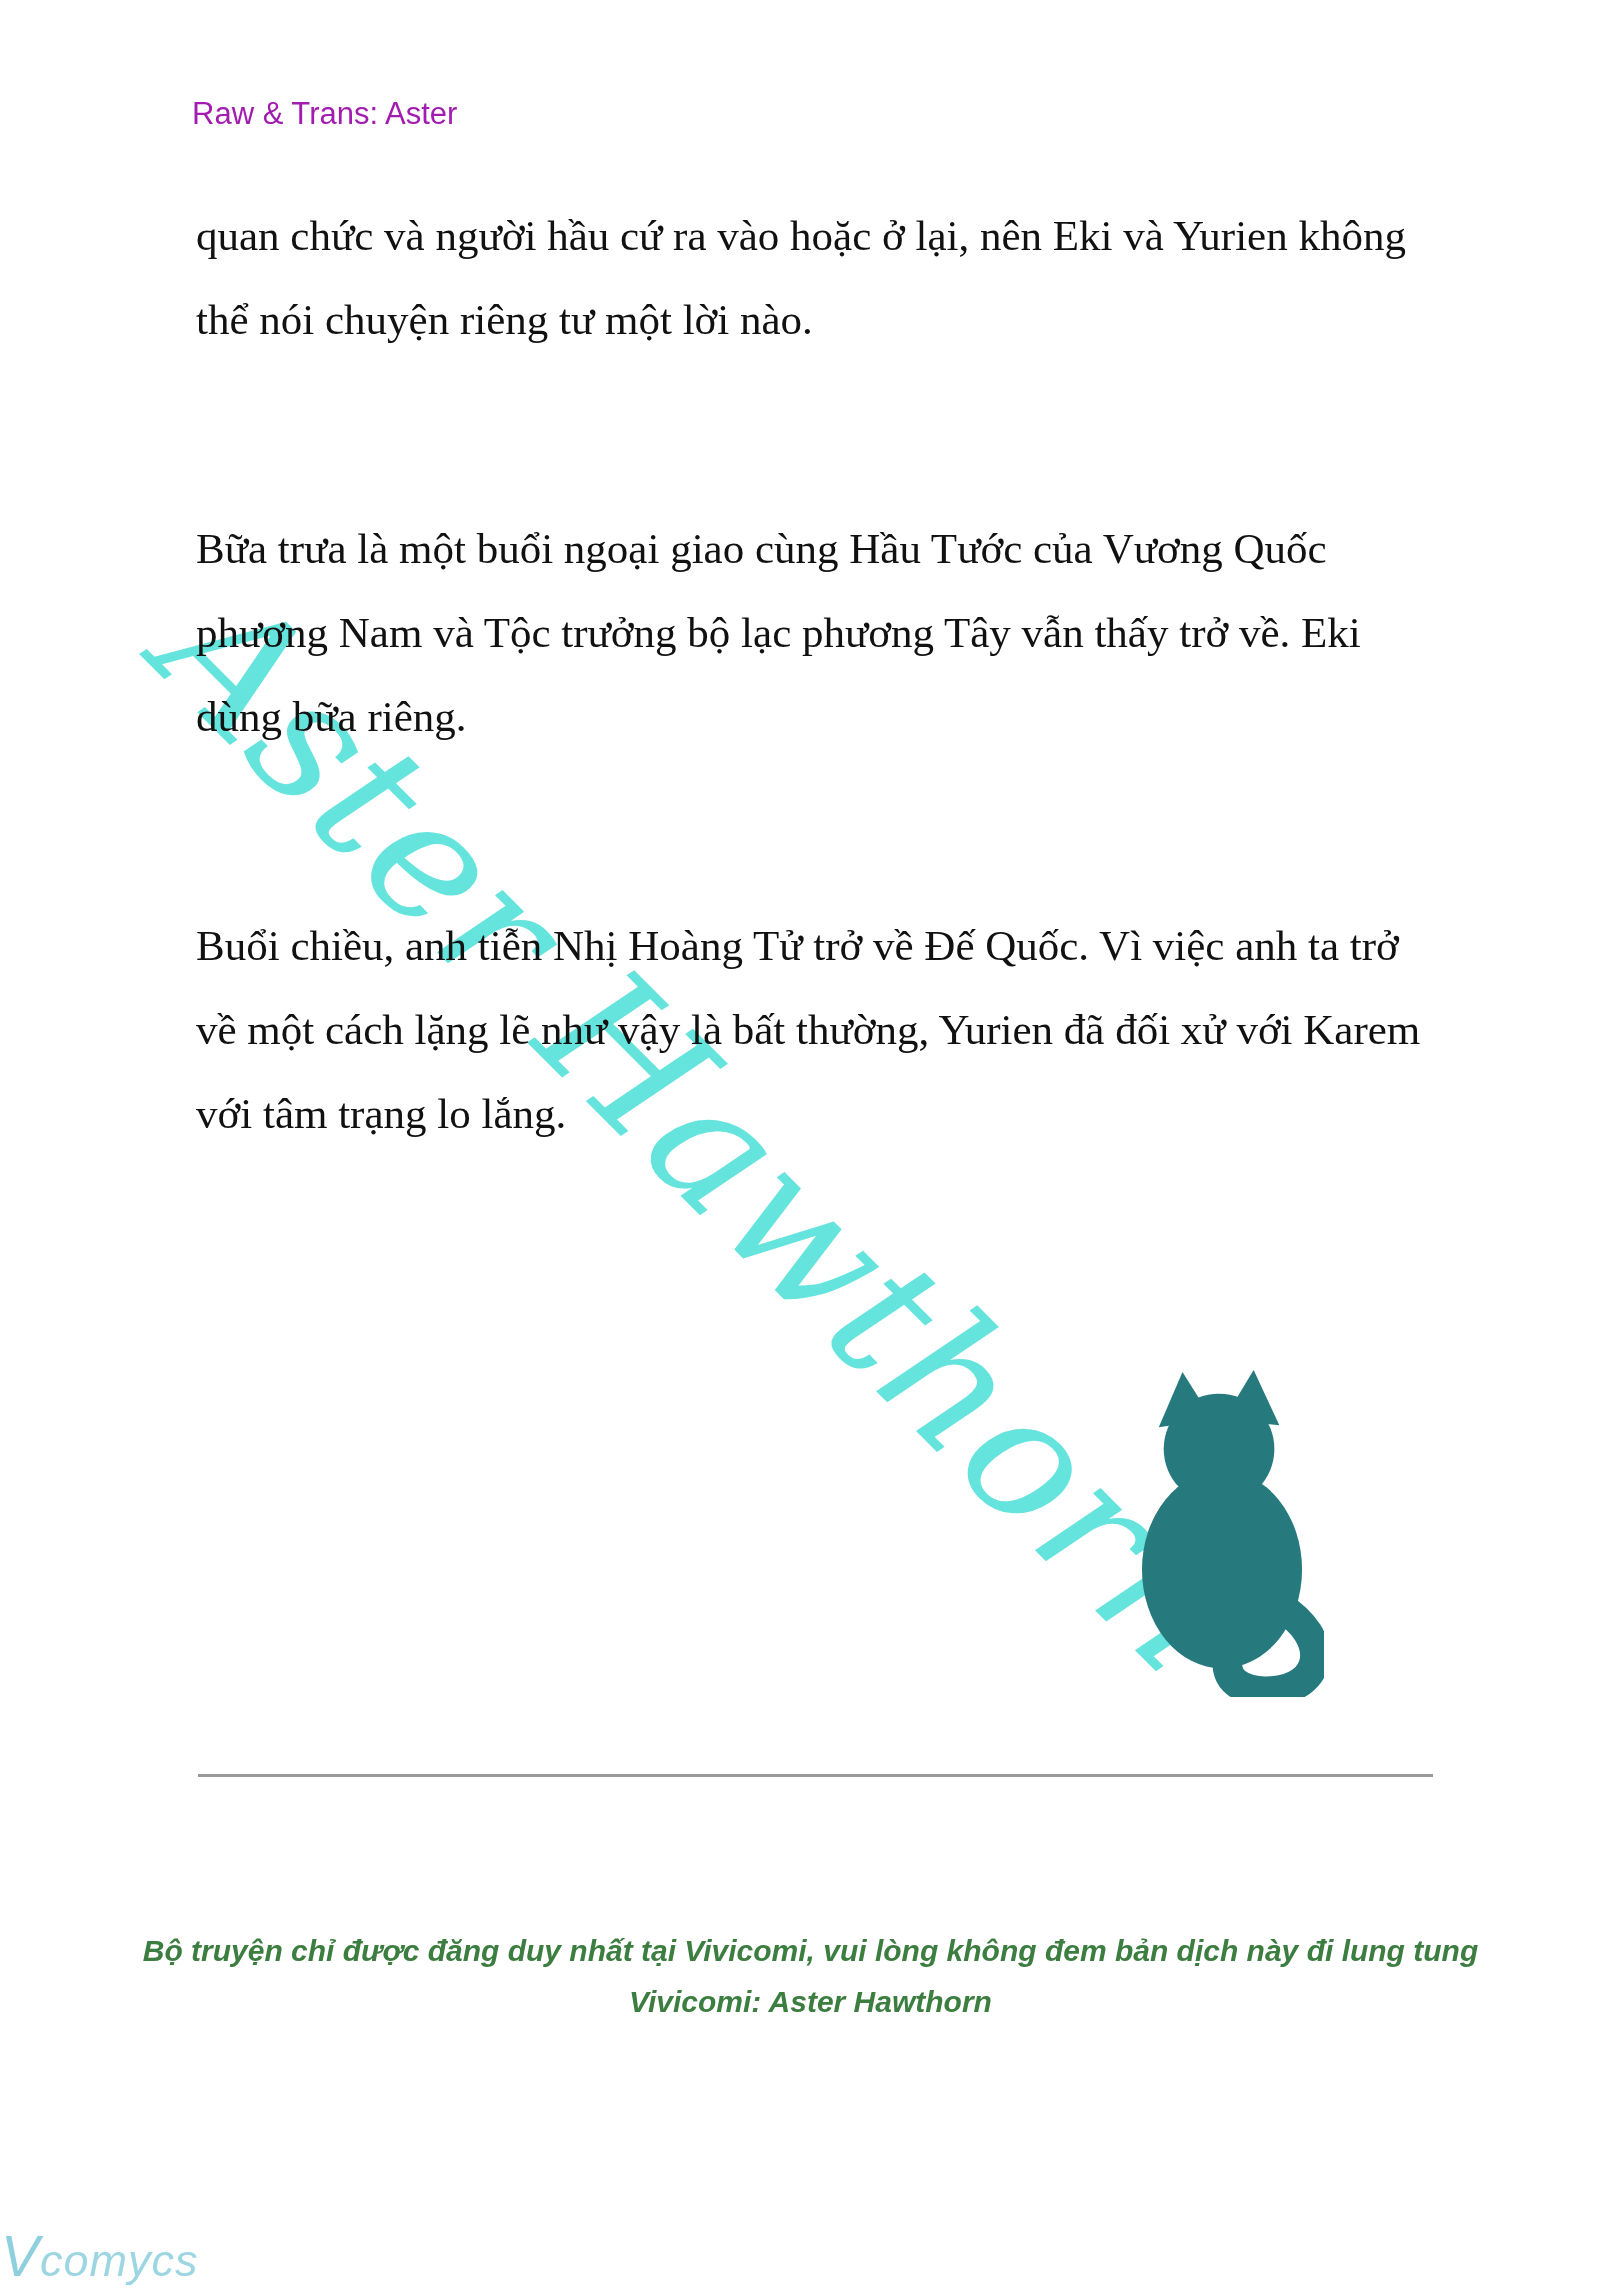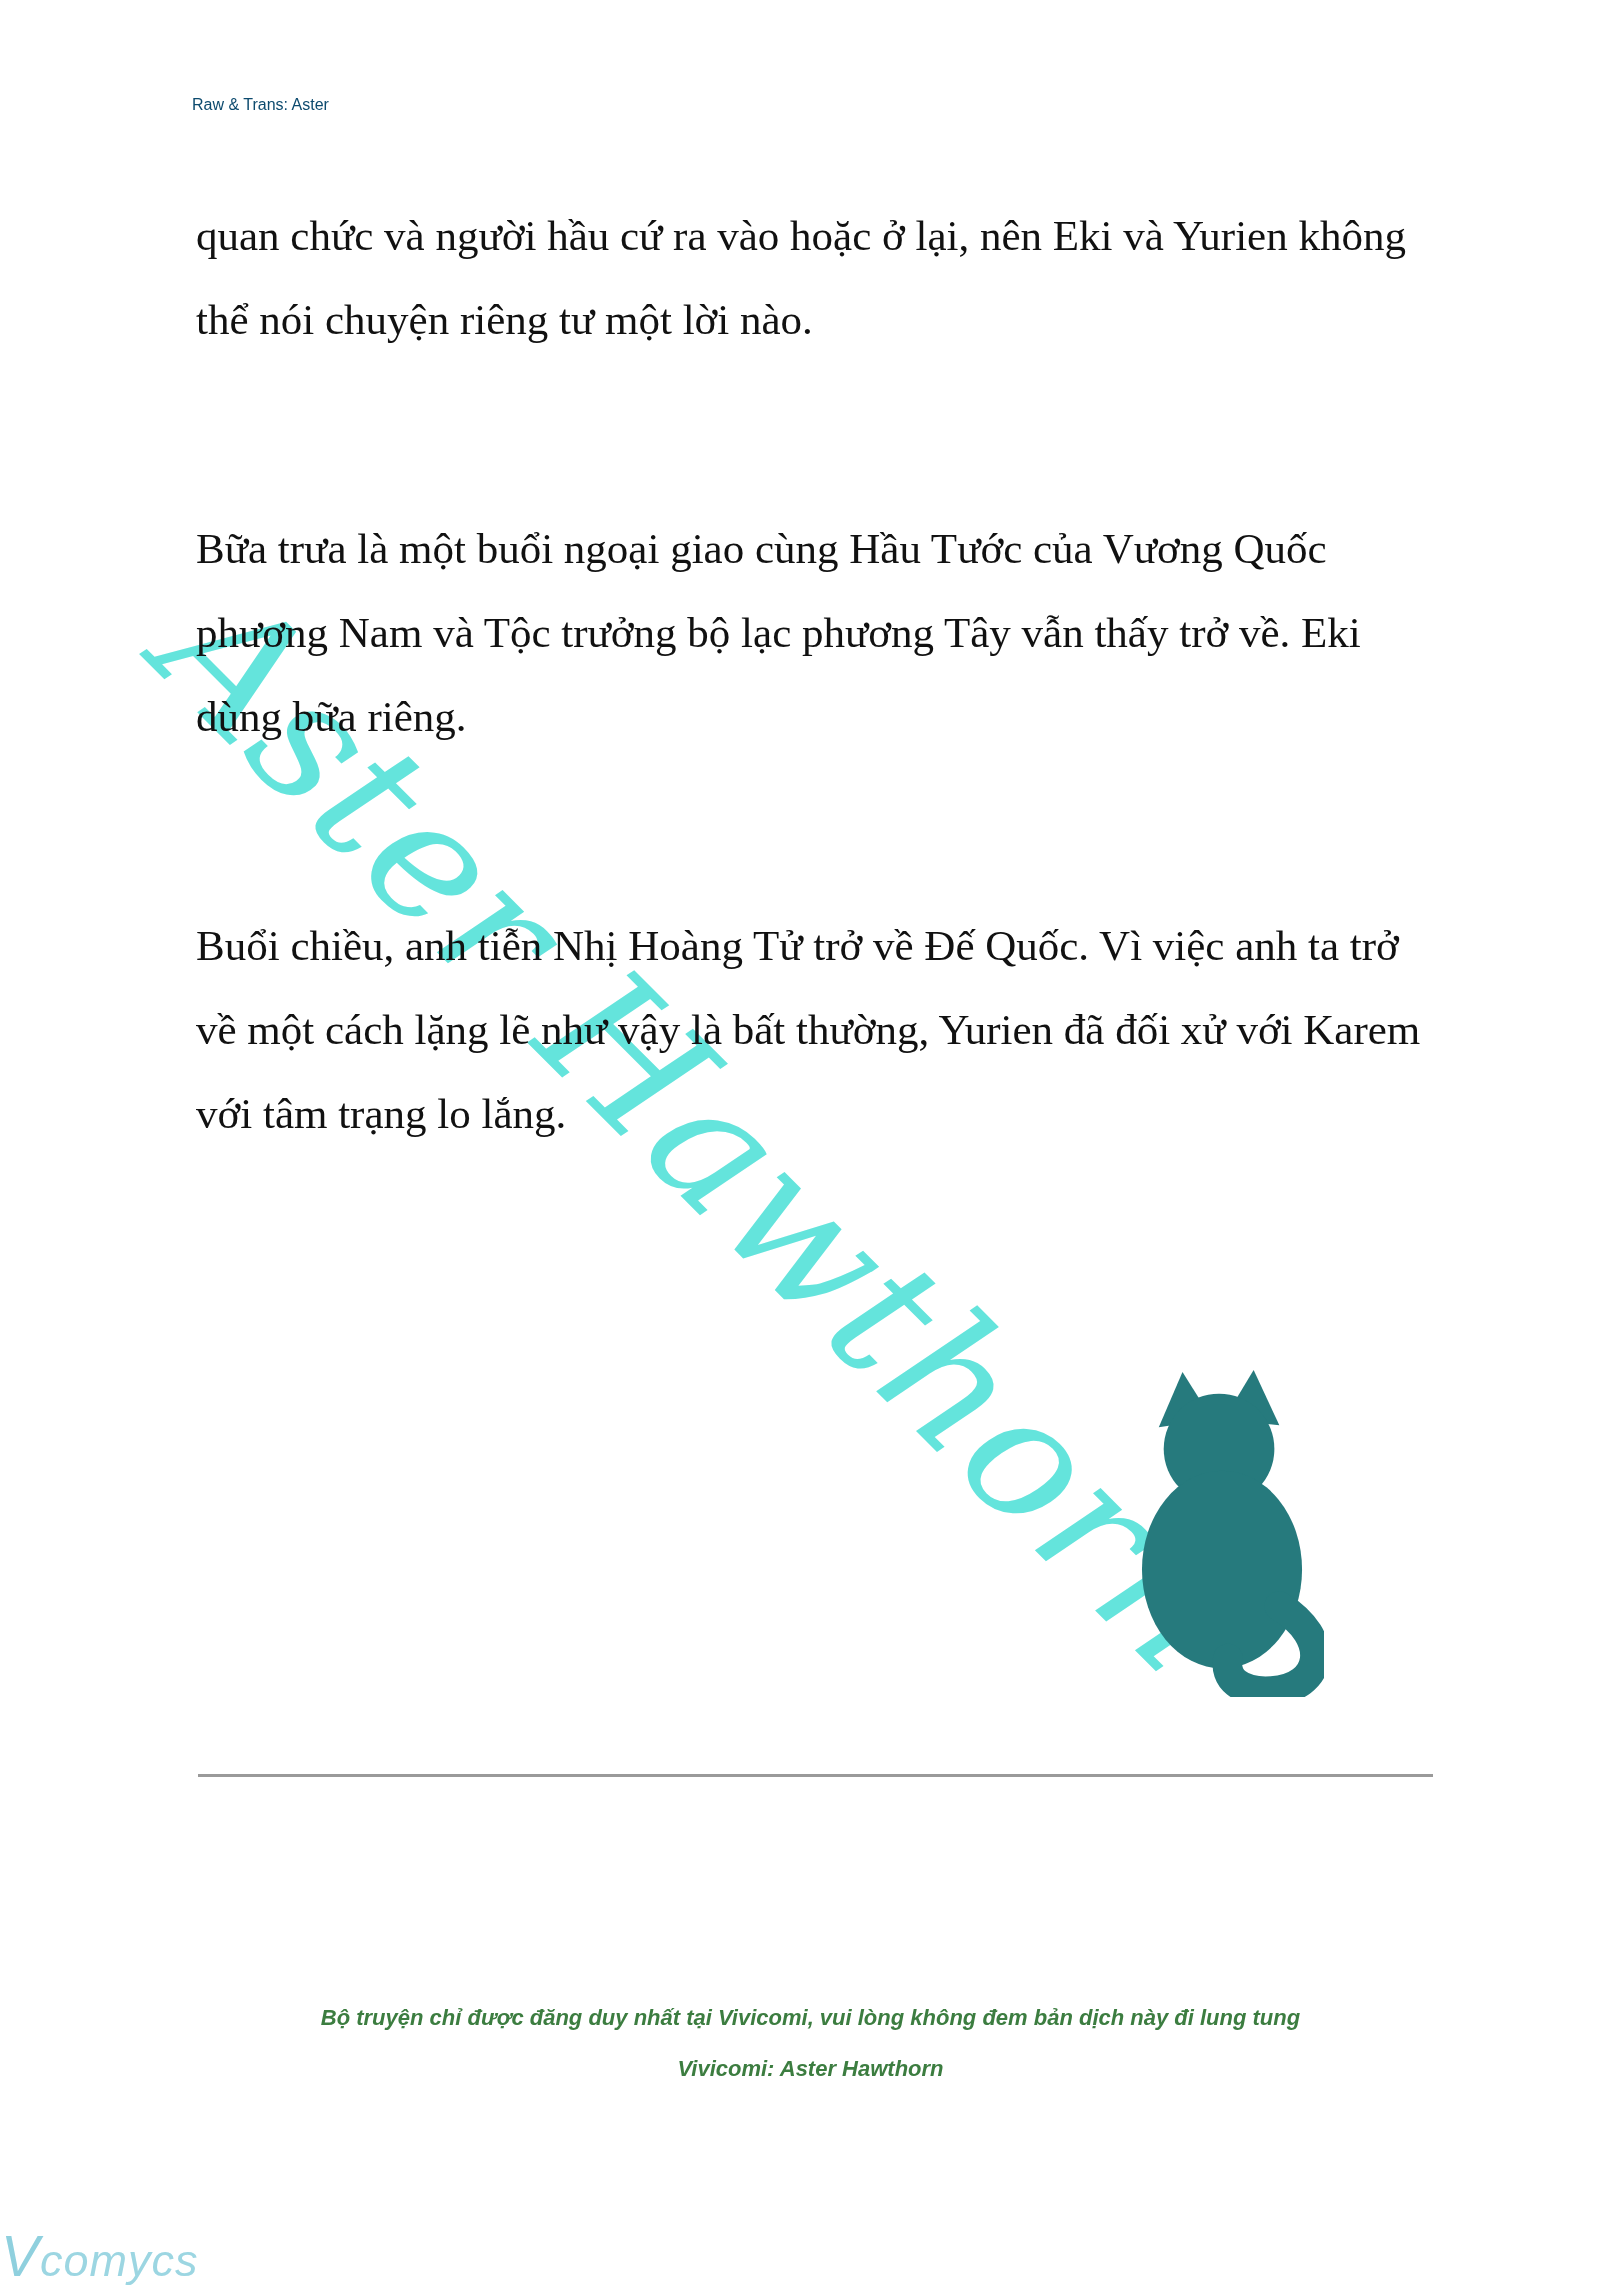--- a/index.html
+++ b/index.html
@@ -11,22 +11,22 @@
     background: #ffffff;
     overflow: hidden;
     font-family: "Liberation Serif", serif;
     margin: 0 auto;
   }
   .header-credit {
     position: absolute;
     left: 192px;
     top: 96px;
     font-family: "Liberation Sans", sans-serif;
-    font-size: 16px;
-    color: #0c4a6e;
+    font-size: 31px;
+    color: #a21caf;
     z-index: 3;
   }
   .watermark {
     position: absolute;
     left: 263px;
     top: 549px;
     transform: rotate(45deg);
     transform-origin: left top;
     font-family: "DejaVu Serif", serif;
     font-style: italic;
@@ -62,27 +62,27 @@
     left: 198px;
     top: 1774px;
     width: 1235px;
     height: 2.9px;
     background: #9a9a9a;
     z-index: 2;
   }
   .footer {
     position: absolute;
     left: 0;
-    top: 1992px;
+    top: 1925px;
     width: 100%;
     text-align: center;
     font-family: "Liberation Sans", sans-serif;
     font-style: italic;
     font-weight: 700;
-    font-size: 22px;
+    font-size: 30px;
     line-height: 51px;
     color: #3c7d40;
     z-index: 2;
   }
   .logo {
     position: absolute;
     left: 1px;
     top: 2223px;
     font-family: "Liberation Sans", sans-serif;
     font-style: italic;

